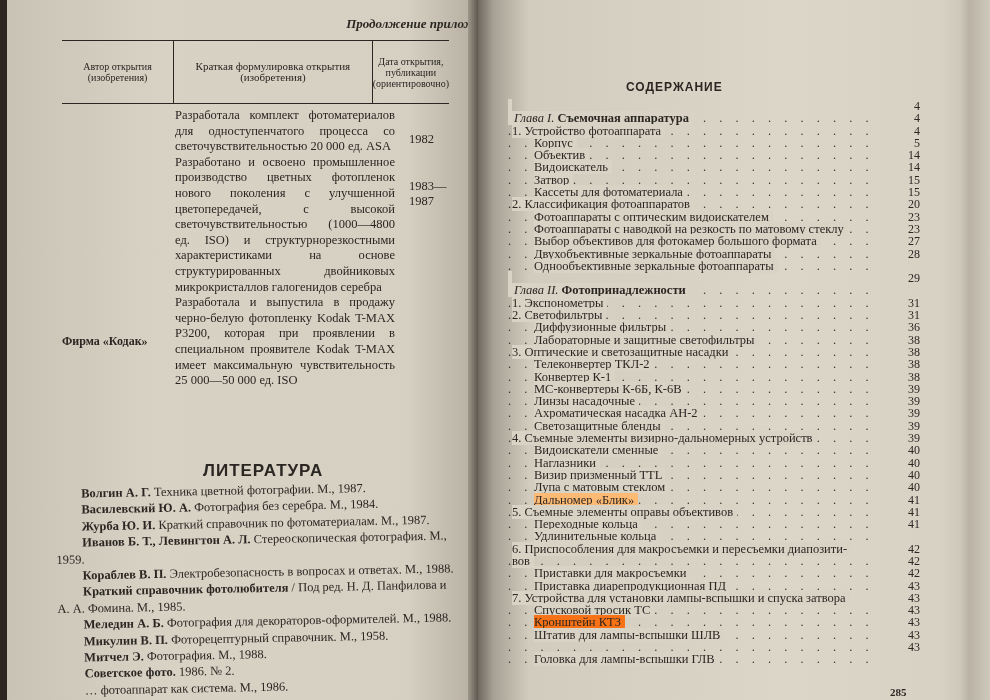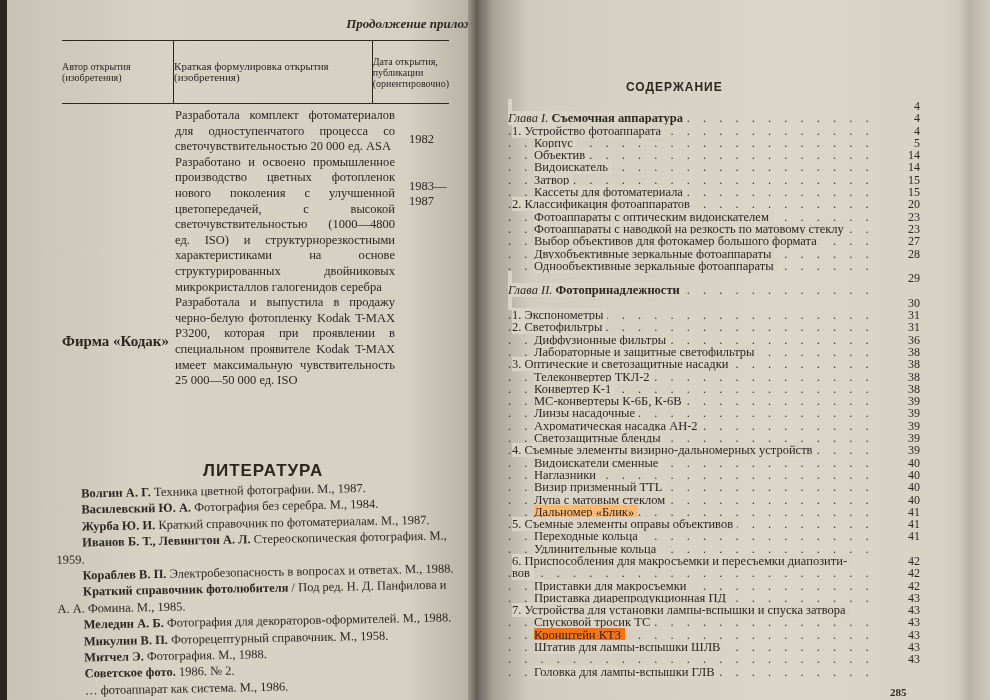--- a/index.html
+++ b/index.html
@@ -23,28 +23,28 @@
     background:linear-gradient(90deg,#9d968a,#5e5850,#7e776c);
   }
   .running-head {
     position:absolute; right:18px; top:16px;
     font-style:italic; font-weight:bold; font-size:13px;
   }
   
   .appx-table { position:absolute; left:55px; top:40px; width:387px; }
   .appx-head {
     display:flex; border-top:1.5px solid #2a2622; border-bottom:1.5px solid #2a2622;
-    height:62px; font-size:10px; text-align:left; line-height:11px;
+    height:62px; font-size:10px; text-align:center; line-height:11px;
   }
   .appx-head > div { display:flex; align-items:center; justify-content:center; }
   .h-author { width:113px; border-right:1px solid #2a2622; }
   .h-desc { width:201px; border-right:1px solid #2a2622; font-size:11px; }
   .h-date { flex:1; }
   .appx-row { display:flex; font-size:12.5px; line-height:15.6px; }
-  .appx-row .c-author { width:113px; display:flex; align-items:center; font-weight:bold; font-size:15px;font-family:Liberation Serif, serif; }
+  .appx-row .c-author { width:113px; display:flex; align-items:center; font-weight:bold; font-size:12px;font-family:Liberation Serif, serif; }
   .appx-row .c-desc { width:220px; padding-left:0; text-align:justify; }
   .appx-row .c-date { flex:1; padding-left:14px;margin-top:24px; }
   .appx-body { position:absolute; left:55px; top:108px; width:400px; }
 
   .lit-title {
     position:absolute; left:196px; top:437px; font-weight:bold; font-size:17px; letter-spacing:1px;
     font-family:"Liberation Sans","DejaVu Sans",sans-serif;
     margin-top:24px;
   }
   .lit-list { position:absolute; left:48px; top:486px; width:400px; font-size:12.5px; line-height:16.4px; transform:rotate(-1.1deg); transform-origin:left top; }
@@ -60,21 +60,21 @@
   .toc-row { position:relative; height:12.3px; line-height:12.3px; white-space:nowrap; }
   .toc-row .dots {
     position:absolute; left:0; right:42px; top:0; overflow:hidden; color:#3a342e; letter-spacing:5px; z-index:0;
   }
   .toc-row .txt { position:relative; z-index:1; background:transparent; }
   .toc-row .pg { position:absolute; right:0; top:0; width:30px; text-align:right; font-size:12px; }
   .lvl0 { padding-left:0; }
   .lvl1 { padding-left:4px; }
   .lvl2 { padding-left:26px; }
   .chapter .txt b { font-weight:bold; }
-  .chapter .txt i { font-style:italic; }
+  .chapter .txt i { font-style:italic;margin-left:6px; }
   .page-num { position:absolute; left:890px; top:686px; font-size:11px; font-weight:bold; }
 </style>
 </head>
 <body>
 
 <div class="page page-left">
   <div class="running-head">Продолжение прилож. 6</div>
 
   <div class="appx-table">
     <div class="appx-head">
@@ -132,21 +132,20 @@
     <div class="toc-row lvl2"><span class="dots">. . . . . . . . . . . . . . . . . . . . . . . . . . . . . . . . . . . . . . . . . . . . . . . . . . . . . . . . . . . . . . . . . . . . . . . . . . . . . . . . </span><span class="txt" style="background: rgb(217, 211, 198); padding-right: 4px;">Затвор</span><span class="pg">15</span></div>
     <div class="toc-row lvl2"><span class="dots">. . . . . . . . . . . . . . . . . . . . . . . . . . . . . . . . . . . . . . . . . . . . . . . . . . . . . . . . . . . . . . . . . . . . . . . . . . . . . . . . </span><span class="txt" style="background: rgb(217, 211, 198); padding-right: 4px;">Кассеты для фотоматериала</span><span class="pg">15</span></div>
     <div class="toc-row lvl1"><span class="dots">. . . . . . . . . . . . . . . . . . . . . . . . . . . . . . . . . . . . . . . . . . . . . . . . . . . . . . . . . . . . . . . . . . . . . . . . . . . . . . . . </span><span class="txt" style="background: rgb(217, 211, 198); padding-right: 4px;">2. Классификация фотоаппаратов</span><span class="pg">20</span></div>
     <div class="toc-row lvl2"><span class="dots">. . . . . . . . . . . . . . . . . . . . . . . . . . . . . . . . . . . . . . . . . . . . . . . . . . . . . . . . . . . . . . . . . . . . . . . . . . . . . . . . </span><span class="txt" style="background: rgb(217, 211, 198); padding-right: 4px;">Фотоаппараты с оптическим видоискателем</span><span class="pg">23</span></div>
     <div class="toc-row lvl2"><span class="dots">. . . . . . . . . . . . . . . . . . . . . . . . . . . . . . . . . . . . . . . . . . . . . . . . . . . . . . . . . . . . . . . . . . . . . . . . . . . . . . . . </span><span class="txt" style="background: rgb(217, 211, 198); padding-right: 4px;">Фотоаппараты с наводкой на резкость по матовому стеклу</span><span class="pg">23</span></div>
     <div class="toc-row lvl2"><span class="dots">. . . . . . . . . . . . . . . . . . . . . . . . . . . . . . . . . . . . . . . . . . . . . . . . . . . . . . . . . . . . . . . . . . . . . . . . . . . . . . . . </span><span class="txt" style="background: rgb(217, 211, 198); padding-right: 4px;">Выбор объективов для фотокамер большого формата</span><span class="pg">27</span></div>
     <div class="toc-row lvl2"><span class="dots">. . . . . . . . . . . . . . . . . . . . . . . . . . . . . . . . . . . . . . . . . . . . . . . . . . . . . . . . . . . . . . . . . . . . . . . . . . . . . . . . </span><span class="txt" style="background: rgb(217, 211, 198); padding-right: 4px;">Двухобъективные зеркальные фотоаппараты</span><span class="pg">28</span></div>
     <div class="toc-row lvl2"><span class="dots">. . . . . . . . . . . . . . . . . . . . . . . . . . . . . . . . . . . . . . . . . . . . . . . . . . . . . . . . . . . . . . . . . . . . . . . . . . . . . . . . </span><span class="txt" style="background: rgb(217, 211, 198); padding-right: 4px;">Однообъективные зеркальные фотоаппараты</span><span class="pg"></span></div>
     <div class="toc-row lvl0"><span class="txt" style="background: rgb(217, 211, 198); padding-right: 4px;"></span><span class="pg">29</span></div>
     <div class="toc-row lvl0 chapter"><span class="dots">. . . . . . . . . . . . . . . . . . . . . . . . . . . . . . . . . . . . . . . . . . . . . . . . . . . . . . . . . . . . . . . . . . . . . . . . . . . . . . . . </span><span class="txt" style="background: rgb(217, 211, 198); padding-right: 4px;"><i>Глава II.</i> <b>Фотопринадлежности</b></span><span class="pg"></span></div>
-    <div class="toc-row lvl0"><span class="txt" style="background: rgb(217, 211, 198); padding-right: 4px;"></span><span class="pg">30</span></div>
     <div class="toc-row lvl1"><span class="dots">. . . . . . . . . . . . . . . . . . . . . . . . . . . . . . . . . . . . . . . . . . . . . . . . . . . . . . . . . . . . . . . . . . . . . . . . . . . . . . . . </span><span class="txt" style="background: rgb(217, 211, 198); padding-right: 4px;">1. Экспонометры</span><span class="pg">31</span></div>
     <div class="toc-row lvl1"><span class="dots">. . . . . . . . . . . . . . . . . . . . . . . . . . . . . . . . . . . . . . . . . . . . . . . . . . . . . . . . . . . . . . . . . . . . . . . . . . . . . . . . </span><span class="txt" style="background: rgb(217, 211, 198); padding-right: 4px;">2. Светофильтры</span><span class="pg">31</span></div>
     <div class="toc-row lvl2"><span class="dots">. . . . . . . . . . . . . . . . . . . . . . . . . . . . . . . . . . . . . . . . . . . . . . . . . . . . . . . . . . . . . . . . . . . . . . . . . . . . . . . . </span><span class="txt" style="background: rgb(217, 211, 198); padding-right: 4px;">Диффузионные фильтры</span><span class="pg">36</span></div>
     <div class="toc-row lvl2"><span class="dots">. . . . . . . . . . . . . . . . . . . . . . . . . . . . . . . . . . . . . . . . . . . . . . . . . . . . . . . . . . . . . . . . . . . . . . . . . . . . . . . . </span><span class="txt" style="background: rgb(217, 211, 198); padding-right: 4px;">Лабораторные и защитные светофильтры</span><span class="pg">38</span></div>
     <div class="toc-row lvl1"><span class="dots">. . . . . . . . . . . . . . . . . . . . . . . . . . . . . . . . . . . . . . . . . . . . . . . . . . . . . . . . . . . . . . . . . . . . . . . . . . . . . . . . </span><span class="txt" style="background: rgb(217, 211, 198); padding-right: 4px;">3. Оптические и светозащитные насадки</span><span class="pg">38</span></div>
     <div class="toc-row lvl2"><span class="dots">. . . . . . . . . . . . . . . . . . . . . . . . . . . . . . . . . . . . . . . . . . . . . . . . . . . . . . . . . . . . . . . . . . . . . . . . . . . . . . . . </span><span class="txt" style="background: rgb(217, 211, 198); padding-right: 4px;">Телеконвертер ТКЛ-2</span><span class="pg">38</span></div>
     <div class="toc-row lvl2"><span class="dots">. . . . . . . . . . . . . . . . . . . . . . . . . . . . . . . . . . . . . . . . . . . . . . . . . . . . . . . . . . . . . . . . . . . . . . . . . . . . . . . . </span><span class="txt" style="background: rgb(217, 211, 198); padding-right: 4px;">Конвертер К-1</span><span class="pg">38</span></div>
     <div class="toc-row lvl2"><span class="dots">. . . . . . . . . . . . . . . . . . . . . . . . . . . . . . . . . . . . . . . . . . . . . . . . . . . . . . . . . . . . . . . . . . . . . . . . . . . . . . . . </span><span class="txt" style="background: rgb(217, 211, 198); padding-right: 4px;">МС-конвертеры К-6Б, К-6В</span><span class="pg">39</span></div>
     <div class="toc-row lvl2"><span class="dots">. . . . . . . . . . . . . . . . . . . . . . . . . . . . . . . . . . . . . . . . . . . . . . . . . . . . . . . . . . . . . . . . . . . . . . . . . . . . . . . . </span><span class="txt" style="background: rgb(217, 211, 198); padding-right: 4px;">Линзы насадочные</span><span class="pg">39</span></div>
     <div class="toc-row lvl2"><span class="dots">. . . . . . . . . . . . . . . . . . . . . . . . . . . . . . . . . . . . . . . . . . . . . . . . . . . . . . . . . . . . . . . . . . . . . . . . . . . . . . . . </span><span class="txt" style="background: rgb(217, 211, 198); padding-right: 4px;">Ахроматическая насадка АН-2</span><span class="pg">39</span></div>

